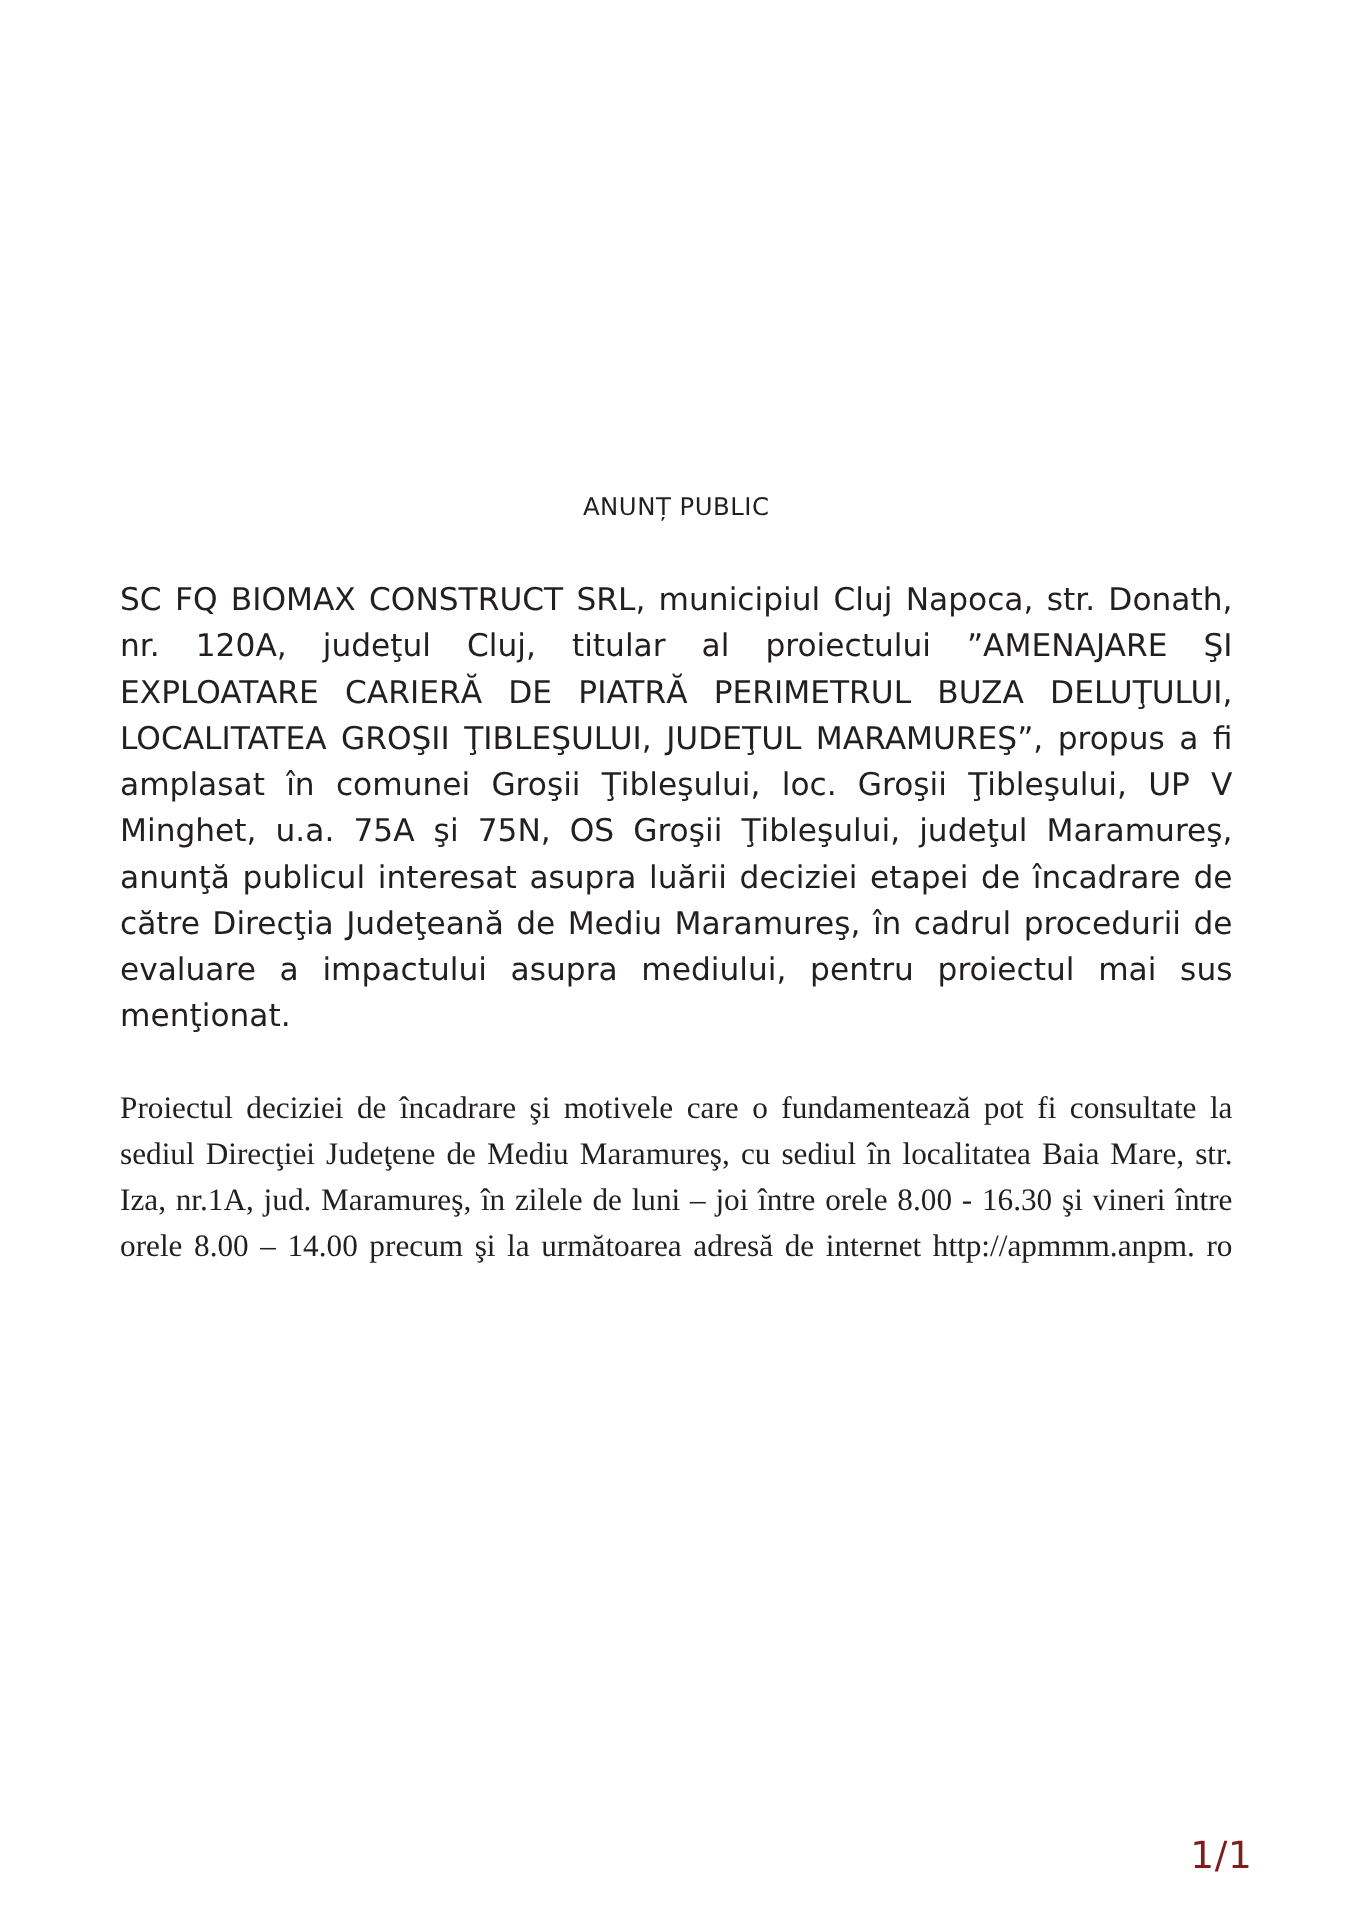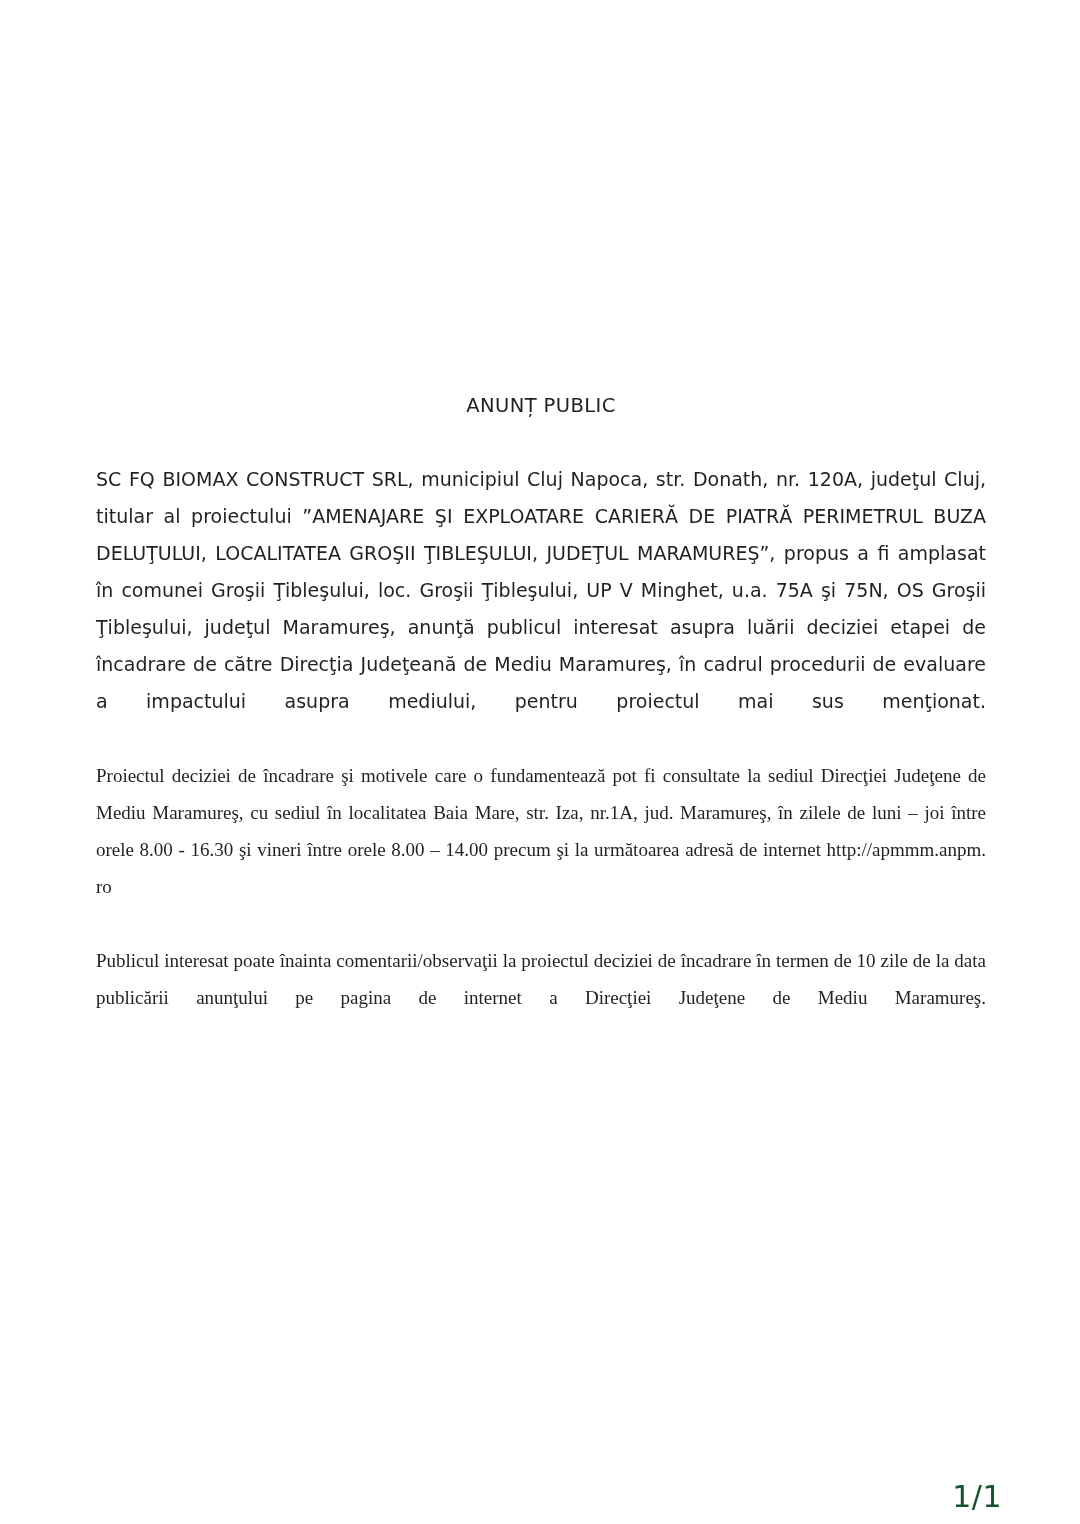--- a/index.html
+++ b/index.html
@@ -28,57 +28,56 @@
     margin-top: 24px;
   }
   .doc-title {
     text-align: center;
     font-size: 19.5px;
     letter-spacing: 0.4px;
     margin: 0 0 44px 0;
     font-weight: 400;
   }
   .para {
-    font-size: 19px;
+    font-size: 25px;
     line-height: 37px;
     text-align: justify;
     text-justify: inter-word;
     margin: 0;
   }
   .para + .para {
     margin-top: 0px;
     font-family: Liberation Serif, serif;
   }
   
   .para::after {
     content: "";
     display: inline-block;
     width: 100%;
   }
   .page-number {
     position: absolute;
     right: 78px;
-    bottom: 10px;
+    bottom: 22px;
     font-size: 30px;
-    color: #14532d;
+    color: #7f1d1d;
     letter-spacing: 0.5px;
   }
 </style>
 </head>
 <body>
 
 <div class="page">
 
   <div class="doc-body">
 
     <h1 class="doc-title">ANUNȚ PUBLIC</h1>
 
     <p class="para">SC FQ BIOMAX CONSTRUCT SRL, municipiul Cluj Napoca, str. Donath, nr. 120A, judeţul Cluj, titular al proiectului ”AMENAJARE ŞI EXPLOATARE CARIERĂ DE PIATRĂ PERIMETRUL BUZA DELUŢULUI, LOCALITATEA GROŞII ŢIBLEŞULUI, JUDEŢUL MARAMUREŞ”, propus a fi amplasat în comunei Groşii Ţibleşului, loc. Groşii Ţibleşului, UP V Minghet, u.a. 75A şi 75N, OS Groşii Ţibleşului, judeţul Maramureş, anunţă publicul interesat asupra luării deciziei etapei de încadrare de către Direcţia Judeţeană de Mediu Maramureş, în cadrul procedurii de evaluare a impactului asupra mediului, pentru proiectul mai sus menţionat.</p>
 
     <p class="para">Proiectul deciziei de încadrare şi motivele care o fundamentează pot fi consultate la sediul Direcţiei Judeţene de Mediu Maramureş, cu sediul în localitatea Baia Mare, str. Iza, nr.1A, jud. Maramureş, în zilele de luni – joi între orele 8.00 - 16.30 şi vineri între orele 8.00 – 14.00 precum şi la următoarea adresă de internet  http://apmmm.anpm. ro</p>
 
-    <p class="para">Publicul interesat poate înainta comentarii/observaţii la proiectul deciziei de încadrare în termen de 10 zile de la data publicării anunţului pe pagina de internet a Direcţiei Judeţene de Mediu Maramureş.</p>
 
   </div>
 
   <div class="page-number">1/1</div>
 
 </div>
 
 </body></html>

